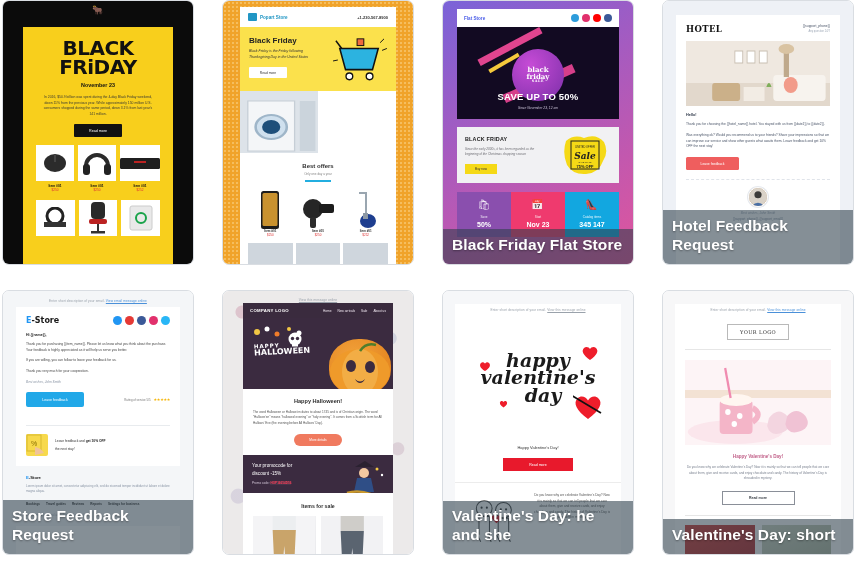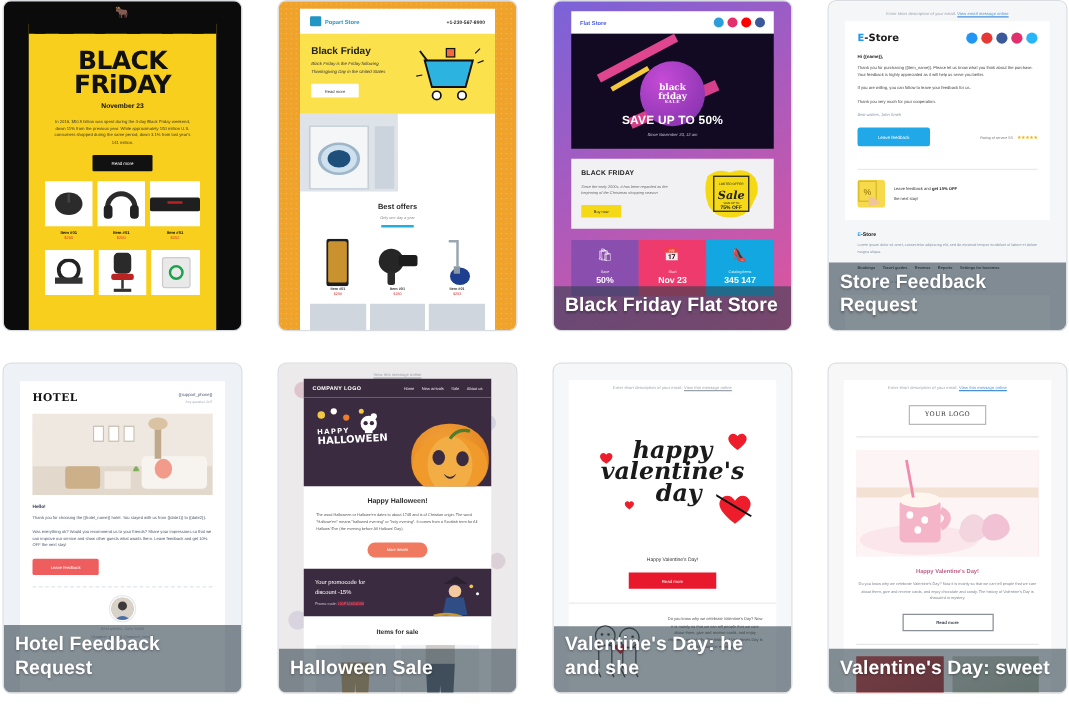--- a/index.html
+++ b/index.html
@@ -486,83 +486,20 @@
             <div class="tv">345 147</div>
           </div>
         </div>
       </div>
     </div>
     <div class="card-title">Black Friday Flat Store</div>
   </div>
 
   <div class="card">
     <div class="card-inner">
-      <div class="es-bg"></div>
-      <div class="preheader" style="position:absolute;left:0;right:0;top:4px;">
-        <span>Enter short description of your email.</span>
-        <a href="#">View email message online</a>
-      </div>
-      <div class="es-sheet">
-        <div class="es-pad">
-          <div class="es-head">
-            <div class="es-logo"><b>E</b><span>-Store</span></div>
-            <div class="es-socials">
-              <span class="es-s" style="background:#2196f3"></span>
-              <span class="es-s" style="background:#e53935"></span>
-              <span class="es-s" style="background:#3b5998"></span>
-              <span class="es-s" style="background:#e1306c"></span>
-              <span class="es-s" style="background:#29b6f6"></span>
-            </div>
-          </div>
-          <div class="es-hi">Hi {{name}},</div>
-          <div class="es-p">Thank you for purchasing {{item_name}}. Please let us know what you think about the purchase. Your feedback is highly appreciated as it will help us serve you better.</div>
-          <div class="es-p">If you are willing, you can follow to leave your feedback for us.</div>
-          <div class="es-p">Thank you very much for your cooperation.</div>
-          <div class="es-sig">Best wishes, John Smith</div>
-          <div class="es-actions">
-            <div class="es-btn">Leave feedback</div>
-            <div class="es-rate">
-              <span>Rating of service 5/5</span>
-              <span class="es-stars">★★★★★</span>
-            </div>
-          </div>
-        </div>
-        <div class="es-div"></div>
-        <div class="es-promo">
-          <div class="es-hand">
-            <svg width="100%" height="100%" viewBox="0 0 22 22">
-                <rect x="1" y="1" width="14" height="16" fill="#f7d94c" stroke="#d8b92e"></rect>
-                <text x="8" y="12" font-size="7" text-anchor="middle" fill="#8a6f00" font-family="Liberation Sans">%</text>
-                <path d="M9 13 q6 1 9 6 l-9 2 z" fill="#f0c39a"></path>
-              </svg>
-          </div>
-          <div>
-            <div class="es-promo-t1"><span>Leave feedback and </span><b>get 10% OFF</b></div>
-            <div class="es-promo-t2">the next stay!</div>
-          </div>
-        </div>
-        <div class="es-footer">
-          <div class="es-flogo"><b>E</b><span>-Store</span></div>
-          <div class="es-ftext">Lorem ipsum dolor sit amet, consectetur adipiscing elit, sed do eiusmod tempor incididunt ut labore et dolore magna aliqua.</div>
-          <div class="es-flinks">
-            <span>Bookings</span>
-            <span>Travel guides</span>
-            <span>Reviews</span>
-            <span>Reports</span>
-            <span>Settings for business</span>
-          </div>
-          <div class="es-fnote">You received this email as a client of TravelHotel</div>
-        </div>
-      </div>
-    </div>
-    <div class="card-title">Store Feedback Request</div>
-  </div>
-
-  <div class="card">
-    <div class="card-inner">
       <div class="ht-bg"></div>
       <div class="ht-sheet">
         <div class="ht-head">
           <div class="ht-logo">HOTEL</div>
           <div class="ht-contact">
             <div class="c1">{{support_phone}}</div>
             <div class="c2">Any question 24/7</div>
           </div>
         </div>
         <div class="ht-img">
@@ -596,20 +533,83 @@
         <div class="ht-sig">Best wishes, John Smith</div>
         <div class="ht-sig2">{{support_phone}}, {{support_email}}</div>
         <div class="ht-foot">You received this email as a client of TravelHotel</div>
       </div>
     </div>
     <div class="card-title">Hotel Feedback Request</div>
   </div>
 
   <div class="card">
     <div class="card-inner">
+      <div class="es-bg"></div>
+      <div class="preheader" style="position:absolute;left:0;right:0;top:4px;">
+        <span>Enter short description of your email.</span>
+        <a href="#">View email message online</a>
+      </div>
+      <div class="es-sheet">
+        <div class="es-pad">
+          <div class="es-head">
+            <div class="es-logo"><b>E</b><span>-Store</span></div>
+            <div class="es-socials">
+              <span class="es-s" style="background:#2196f3"></span>
+              <span class="es-s" style="background:#e53935"></span>
+              <span class="es-s" style="background:#3b5998"></span>
+              <span class="es-s" style="background:#e1306c"></span>
+              <span class="es-s" style="background:#29b6f6"></span>
+            </div>
+          </div>
+          <div class="es-hi">Hi {{name}},</div>
+          <div class="es-p">Thank you for purchasing {{item_name}}. Please let us know what you think about the purchase. Your feedback is highly appreciated as it will help us serve you better.</div>
+          <div class="es-p">If you are willing, you can follow to leave your feedback for us.</div>
+          <div class="es-p">Thank you very much for your cooperation.</div>
+          <div class="es-sig">Best wishes, John Smith</div>
+          <div class="es-actions">
+            <div class="es-btn">Leave feedback</div>
+            <div class="es-rate">
+              <span>Rating of service 5/5</span>
+              <span class="es-stars">★★★★★</span>
+            </div>
+          </div>
+        </div>
+        <div class="es-div"></div>
+        <div class="es-promo">
+          <div class="es-hand">
+            <svg width="100%" height="100%" viewBox="0 0 22 22">
+                <rect x="1" y="1" width="14" height="16" fill="#f7d94c" stroke="#d8b92e"></rect>
+                <text x="8" y="12" font-size="7" text-anchor="middle" fill="#8a6f00" font-family="Liberation Sans">%</text>
+                <path d="M9 13 q6 1 9 6 l-9 2 z" fill="#f0c39a"></path>
+              </svg>
+          </div>
+          <div>
+            <div class="es-promo-t1"><span>Leave feedback and </span><b>get 10% OFF</b></div>
+            <div class="es-promo-t2">the next stay!</div>
+          </div>
+        </div>
+        <div class="es-footer">
+          <div class="es-flogo"><b>E</b><span>-Store</span></div>
+          <div class="es-ftext">Lorem ipsum dolor sit amet, consectetur adipiscing elit, sed do eiusmod tempor incididunt ut labore et dolore magna aliqua.</div>
+          <div class="es-flinks">
+            <span>Bookings</span>
+            <span>Travel guides</span>
+            <span>Reviews</span>
+            <span>Reports</span>
+            <span>Settings for business</span>
+          </div>
+          <div class="es-fnote">You received this email as a client of TravelHotel</div>
+        </div>
+      </div>
+    </div>
+    <div class="card-title">Store Feedback Request</div>
+  </div>
+
+  <div class="card">
+    <div class="card-inner">
       <div class="hw-bg"></div>
       <div class="preheader" style="position:absolute;left:20px;right:20px;top:3px;">
         <a href="#" style="color:#9aa2ab;">View this message online</a>
       </div>
       <div class="hw-sheet">
         <div class="hw-nav">
           <div class="hw-logo">COMPANY LOGO</div>
           <div class="hw-links">
             <span>Home</span>
             <span>New arrivals</span>
@@ -676,21 +676,20 @@
           <div class="hw-cell">
             <svg width="100%" height="100%" viewBox="0 0 70 52" preserveAspectRatio="none">
               <rect width="70" height="52" fill="#f2f2f4"></rect>
               <rect x="22" y="0" width="26" height="15" fill="#cfcdc9"></rect>
               <path d="M22 15 L48 15 L46 52 L37 52 L35 32 L33 52 L24 52 Z" fill="#5a6470"></path>
             </svg>
           </div>
         </div>
       </div>
     </div>
-    <div class="card-title">Halloween Sale</div>
   </div>
 
   <div class="card">
     <div class="card-inner">
       <div class="v1-bg"></div>
       <div class="v1-sheet">
         <div class="preheader">
           <span>Enter short description of your email.</span>
           <a href="#" style="color:#9aa2ab;">View this message online</a>
         </div>
@@ -768,16 +767,16 @@
         <div class="v2-h">Happy Valentine's Day!</div>
         <div class="v2-p">Do you know why we celebrate Valentine's Day? Now it is mainly so that we can tell people that we care about them, give and receive cards, and enjoy chocolate and candy. The history of Valentine's Day is shrouded in mystery.</div>
         <div class="v2-btn">Read more</div>
         <div class="v2-rule2"></div>
         <div class="v2-grid">
           <div class="v2-c1"></div>
           <div class="v2-c2"></div>
         </div>
       </div>
     </div>
-    <div class="card-title">Valentine's Day: sweet</div>
+    <div class="card-title">Valentine's Day: short</div>
   </div>
 
 </div>
 
 </body></html>

